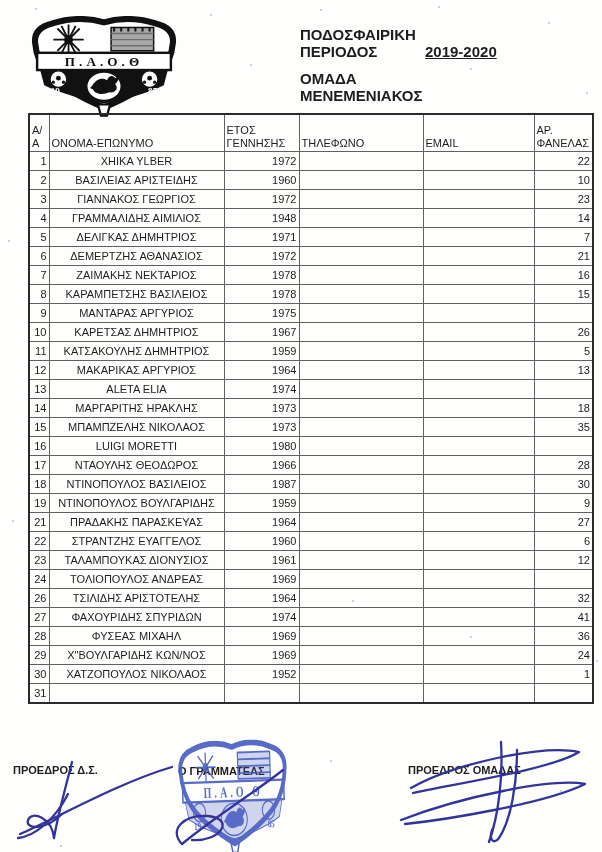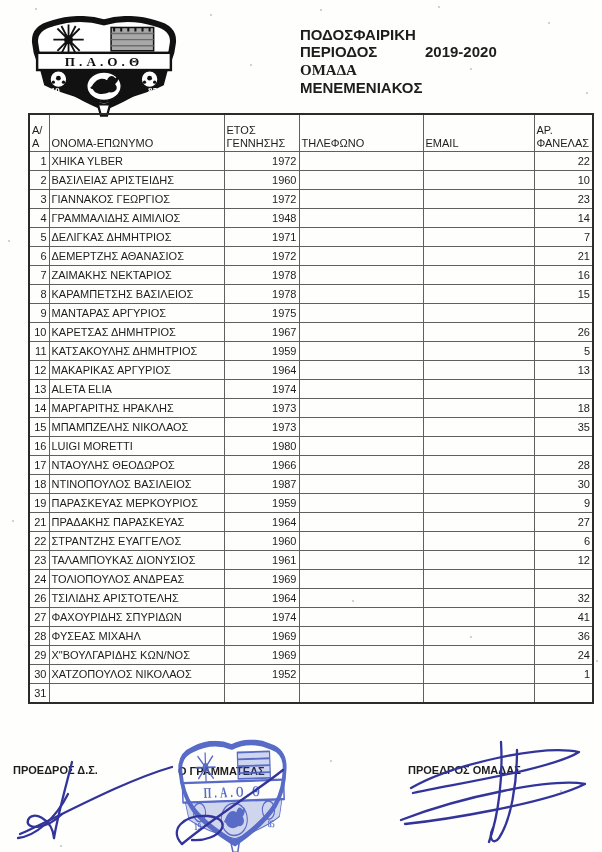--- a/index.html
+++ b/index.html
@@ -8,34 +8,34 @@
   .page{position:absolute;inset:0;}
 
   
   .speck{position:absolute;width:2px;height:2px;border-radius:50%;background:#8a8fa8;opacity:.55;}
 
   
   .crest{position:absolute;left:28px;top:16px;width:152px;height:102px;}
 
   
   .head{position:absolute;left:300px;top:26px;font-size:15px;font-weight:bold;line-height:17px;}
-  .head .season{position:absolute;left:125px;top:17px;white-space:nowrap;}
-  .head .team-label{margin-top:2px;font-family:Liberation Serif, serif;}
+  .head .season{position:absolute;left:125px;top:17px;white-space:nowrap;text-decoration:underline;}
+  .head .team-label{margin-top:10px;}
 
   
   table.roster{position:absolute;left:28px;top:113px;width:564px;border-collapse:collapse;
        table-layout:fixed;font-size:11px;}
   table.roster th, table.roster td{border:1px solid #606060;padding:0 2px;overflow:hidden;
        white-space:nowrap;}
   table.roster{border:2px solid #2b2b2b;}
   table.roster thead th{height:34px;vertical-align:bottom;text-align:left;font-weight:normal;
        white-space:normal;line-height:12.5px;padding-bottom:2px;}
   table.roster tbody td{height:18px;}
   .c-no{text-align:right;padding-right:2px;}
-  .c-name{text-align:left;padding-left:3px;}
+  .c-name{text-align:center;padding-left:3px;}
   .c-year{text-align:right;padding-right:4px;}
   .c-jersey{text-align:right;padding-right:4px;}
 
   
   .sig-label{position:absolute;font-size:11px;font-weight:bold;white-space:nowrap;}
   #lbl-left{left:13px;top:764px;text-align:center;}
   #lbl-center{left:178px;top:765px;}
   #lbl-right{left:408px;top:764px;}
 
   
@@ -264,21 +264,21 @@
         <tr>
     <td class="c-no">18</td>
     <td class="c-name">ΝΤΙΝΟΠΟΥΛΟΣ ΒΑΣΙΛΕΙΟΣ</td>
     <td class="c-year">1987</td>
     <td class="c-phone"></td>
     <td class="c-email"></td>
     <td class="c-jersey">30</td>
   </tr>
         <tr>
     <td class="c-no">19</td>
-    <td class="c-name">ΠΑΡΑΣΚΕΥΑΣ ΜΕΡΚΟΥΡΙΟΣ</td>
+    <td class="c-name">ΝΤΙΝΟΠΟΥΛΟΣ ΒΟΥΛΓΑΡΙΔΗΣ</td>
     <td class="c-year">1959</td>
     <td class="c-phone"></td>
     <td class="c-email"></td>
     <td class="c-jersey">9</td>
   </tr>
         <tr>
     <td class="c-no">21</td>
     <td class="c-name">ΠΡΑΔΑΚΗΣ ΠΑΡΑΣΚΕΥΑΣ</td>
     <td class="c-year">1964</td>
     <td class="c-phone"></td>

